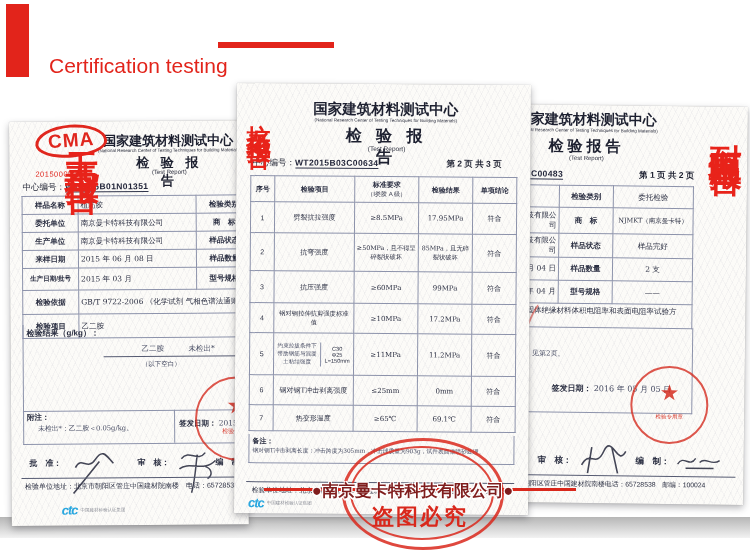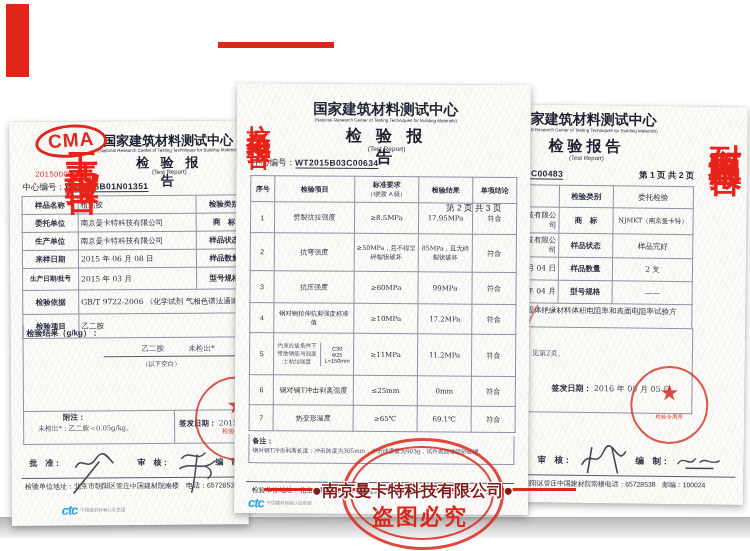--- a/index.html
+++ b/index.html
@@ -53,20 +53,21 @@
 </style>
 </head>
 <body>
 
 <div id="stage">
 
   <div class="shadowband" style="z-index:0"></div>
 
   <div style="position:absolute;inset:0;z-index:5;height:80px;pointer-events:none;">
     <div class="hd-bar"></div>
+    <div class="hd-sub">Certification testing</div>
     <div class="hd-line"></div>
   </div>
 
   <div class="doc" style="left:9px;top:122px;width:237px;height:404px;z-index:1;transform:rotate(-.4deg);transform-origin:top left;">
     <div class="vlabel" style="left:56px;top:4px;font-size:34px;letter-spacing:9px;">无毒报告</div>
     <div class="cma" style="left:26px;top:3px;">
       <span class="oval">CMA</span>
       <span class="num">2015000586E</span>
     </div>
     <div class="org" style="left:92px;top:11px;width:134px;font-size:13px;">国家建筑材料测试中心</div>
@@ -122,21 +123,21 @@
     <div style="position:absolute;left:12px;top:203px;width:233px;height:86px;border:1px solid #8d93ab;border-top:none;">
       <div style="position:absolute;left:3px;top:3px;font-size:8px;font-weight:bold;color:#2b2f42;">检验结果（g/kg）：</div>
       <div style="position:absolute;left:80px;top:20px;width:150px;border-bottom:1px solid #565b72;padding-bottom:2px;font-size:7.5px;color:#474c63;font-family:'DejaVu Serif',serif;">
         <span style="margin-left:38px;">乙二胺</span>
         <span style="margin-left:22px;">未检出*</span>
       </div>
       <div style="position:absolute;left:118px;top:36px;font-size:6.5px;color:#474c63;">（以下空白）</div>
     </div>
 
     <div style="position:absolute;left:12px;top:289px;width:233px;height:33px;border:1px solid #8d93ab;border-top:none;">
-      <div style="position:absolute;left:3px;top:2px;font-size:7.5px;font-weight:bold;color:#2b2f42;margin-left:36px;">附注：</div>
+      <div style="position:absolute;left:3px;top:2px;font-size:7.5px;font-weight:bold;color:#2b2f42;">附注：</div>
       <div style="position:absolute;left:14px;top:13px;font-size:6.8px;color:#474c63;font-family:'DejaVu Serif',serif;">未检出*：乙二胺＜0.05g/kg。</div>
       <div style="position:absolute;left:150px;top:0;bottom:0;border-left:1px solid #8d93ab;"></div>
       <div style="position:absolute;left:155px;top:9px;font-size:7.5px;color:#2b2f42;white-space:nowrap;">
         <span style="font-weight:bold;">签发日期：</span>
         <span class="val">2015 年 06 月</span>
       </div>
     </div>
 
     <div style="position:absolute;left:0;top:330px;width:237px;height:26px;font-size:8px;font-weight:bold;color:#2b2f42;">
       <span style="position:absolute;left:18px;top:6px;">批　准：</span>
@@ -245,21 +246,21 @@
 
   <div class="doc" style="left:237px;top:83px;width:294px;height:430px;z-index:3;transform:rotate(.4deg);transform-origin:top left;">
     <div class="vlabel" style="left:10px;top:22px;font-size:24px;letter-spacing:5px;">抗老化报告</div>
     <div class="org" style="left:66px;top:16px;width:166px;font-size:14.5px;">国家建筑材料测试中心</div>
     <div class="orgen" style="left:42px;top:33px;width:214px;font-size:5px;">(National Research Center of Testing Techniques for Building Materials)</div>
     <div class="rtitle" style="left:100px;top:42px;width:100px;font-size:16px;letter-spacing:5px;">检 验 报 告</div>
     <div class="rtitleen" style="left:100px;top:61px;width:100px;font-size:6.5px;">(Test Report)</div>
     <div class="noline" style="left:16px;top:74px;">
       <span>中心编号：</span><b>WT2015B03C00634</b>
     </div>
-    <div class="noline" style="left:210px;top:74px;font-weight:normal;margin-top:44px;">第 2 页 共 3 页</div>
+    <div class="noline" style="left:210px;top:74px;font-weight:bold;">第 2 页 共 3 页</div>
     <table class="rpt" style="left:14px;top:92px;width:266px;font-size:7px;text-align:center;">
       <colgroup>
           <col style="width:24px">
           <col style="width:80px">
           <col style="width:64px">
           <col style="width:54px">
           <col style="width:44px">
         </colgroup>
       <tbody>
           <tr style="height:26px">

